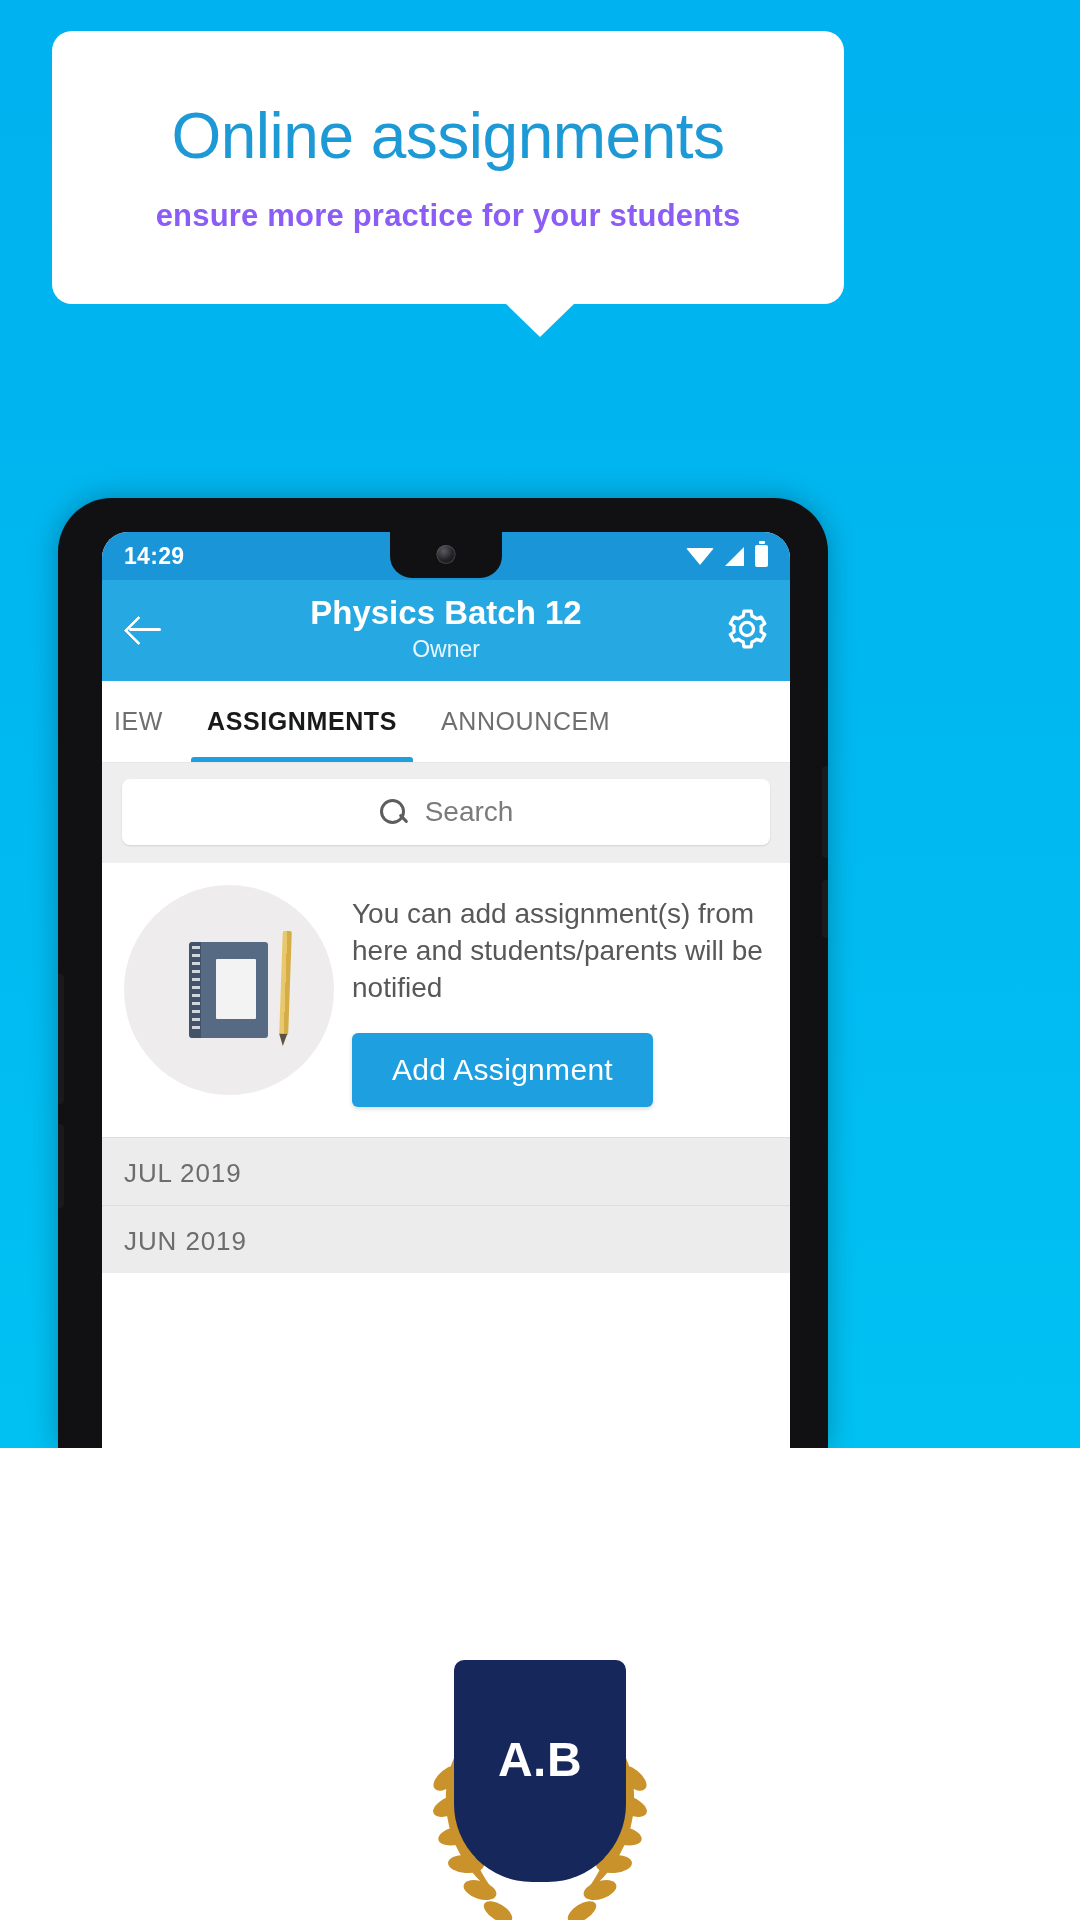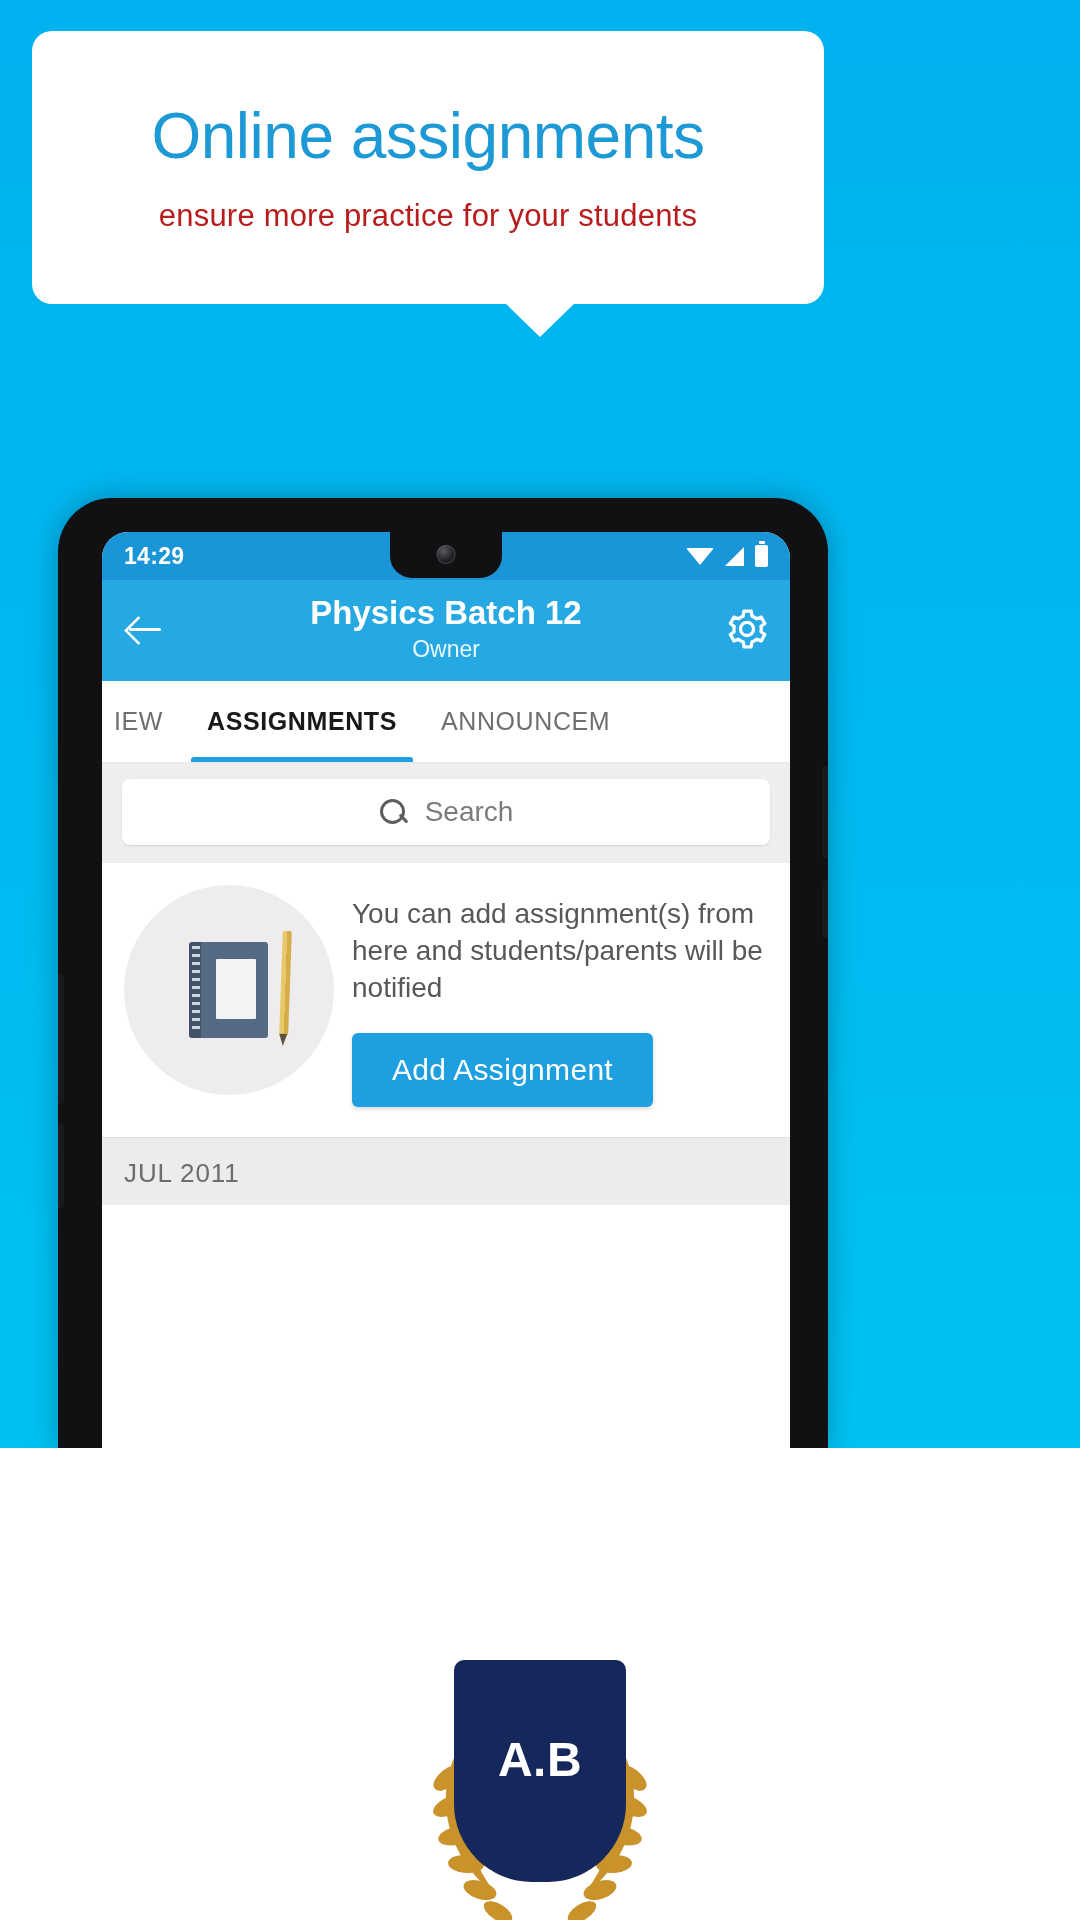--- a/index.html
+++ b/index.html
@@ -10,37 +10,37 @@
   }
 
   #stage {
     position:relative; width:1080px; height:1920px;
     background:linear-gradient(180deg,#00b2ef 0%,#00b8f0 38%,#00c0f2 70%,#00c6f3 100%);
     overflow:hidden;
   }
 
   
   .bubble {
-    position:absolute; left:32px; top:31px; width:792px; height:273px;
+    position:absolute; left:52px; top:31px; width:792px; height:273px;
     background:#ffffff; border-radius:20px;
     display:flex; flex-direction:column; align-items:center; justify-content:center;
   }
   .bubble-tail {
     position:absolute; left:50%; top:302px; transform:translateX(-50%);
     width:0; height:0;
     border-left:36px solid transparent;
     border-right:36px solid transparent;
     border-top:35px solid #ffffff;
   }
   .headline {
     font-size:64px; font-weight:400; color:#1d9ad6; letter-spacing:-0.5px;
     line-height:1.1; white-space:nowrap;
   }
   .subhead {
-    margin-top:26px; font-size:31px; font-weight:400; color:#b91c1c;
+    margin-top:26px; font-size:31px; font-weight:700; color:#8b5cf6;
     letter-spacing:0.2px; white-space:nowrap;
   }
 
   
   .phone {
     position:absolute; left:58px; top:498px; width:770px; height:950px;
     background:#111113;
     border-radius:54px 54px 0 0;
     box-shadow:0 0 28px rgba(0,0,0,0.28);
     overflow:hidden;
@@ -327,23 +327,24 @@
             <div class="note-page"></div>
           </div>
           <div class="pencil"></div>
         </div>
         <div class="empty-text">
           <div class="empty-msg">You can add assignment(s) from here and students/parents will be notified</div>
           <button class="add-btn">Add Assignment</button>
         </div>
       </div>
 
-      <div class="month-head">JUL 2011</div>
-
-
+      <div class="month-head">JUL 2019</div>
+
+
+      <div class="month-head">JUN 2019</div>
 
     </div>
   </div>
 
   <div class="bottom-band" style="height:473px; bottom:-1px;"></div>
 
   <div class="shield-wrap" style="bottom:-40px;">
     <svg class="laurel" viewBox="0 0 260 300" aria-hidden="true">
       <g fill="#c9922b">
         <path d="M44 92c-10 22-11 52-2 78 9 26 26 46 44 58-14-18-24-38-29-60-5-22-5-50-13-76z"></path>

